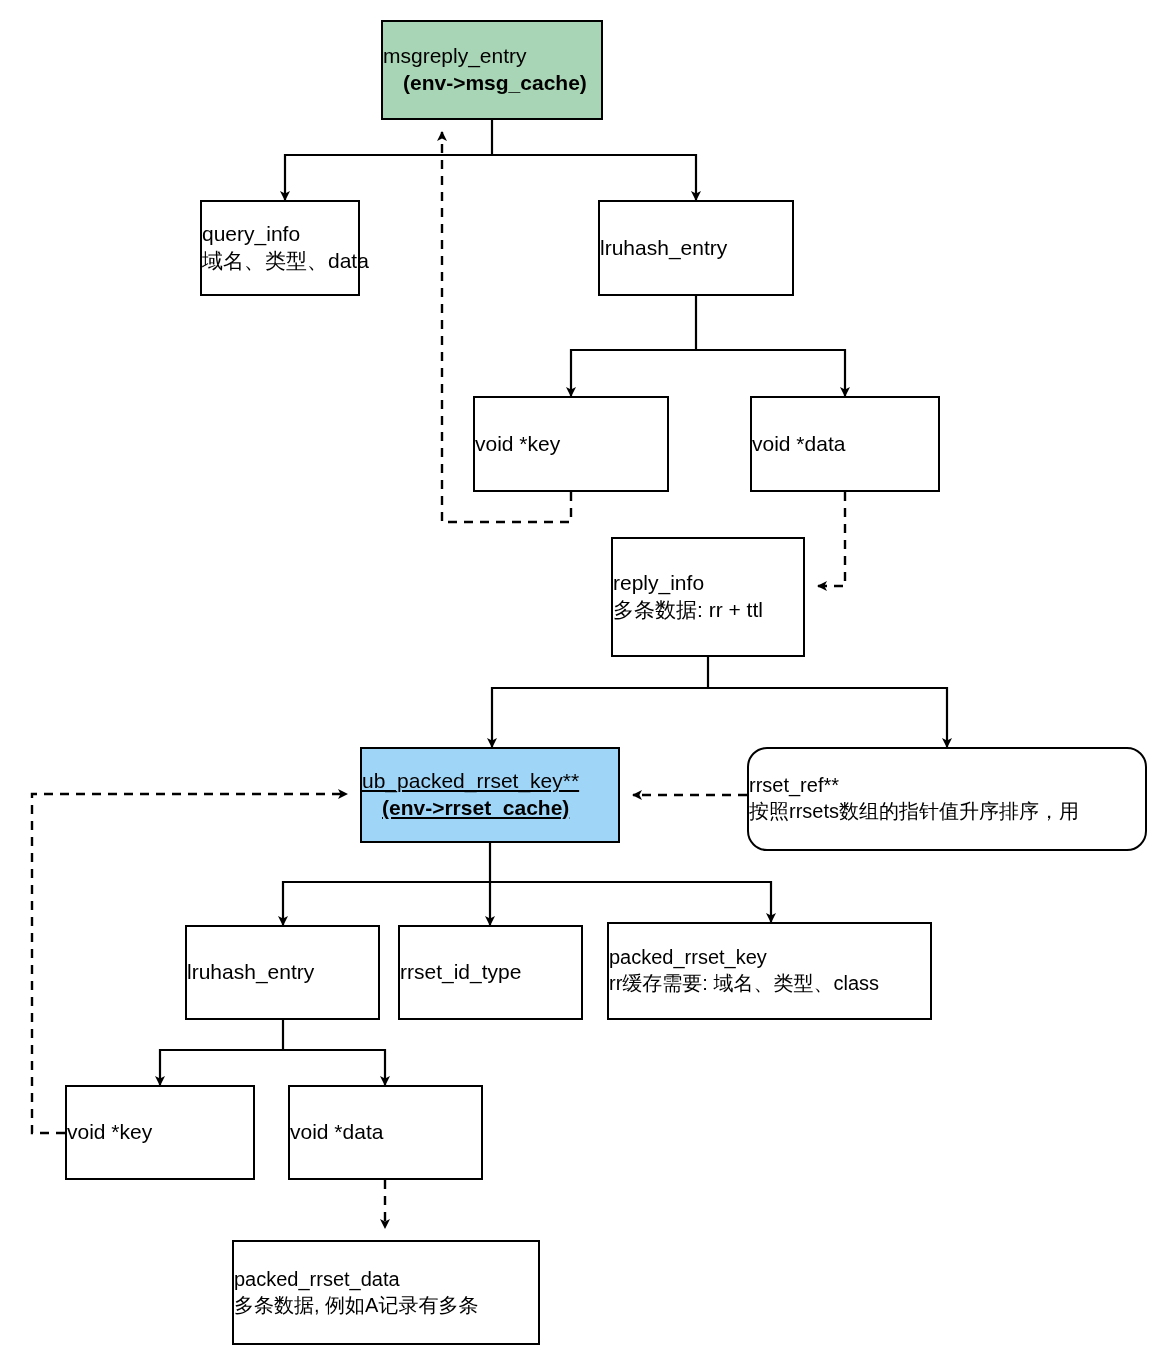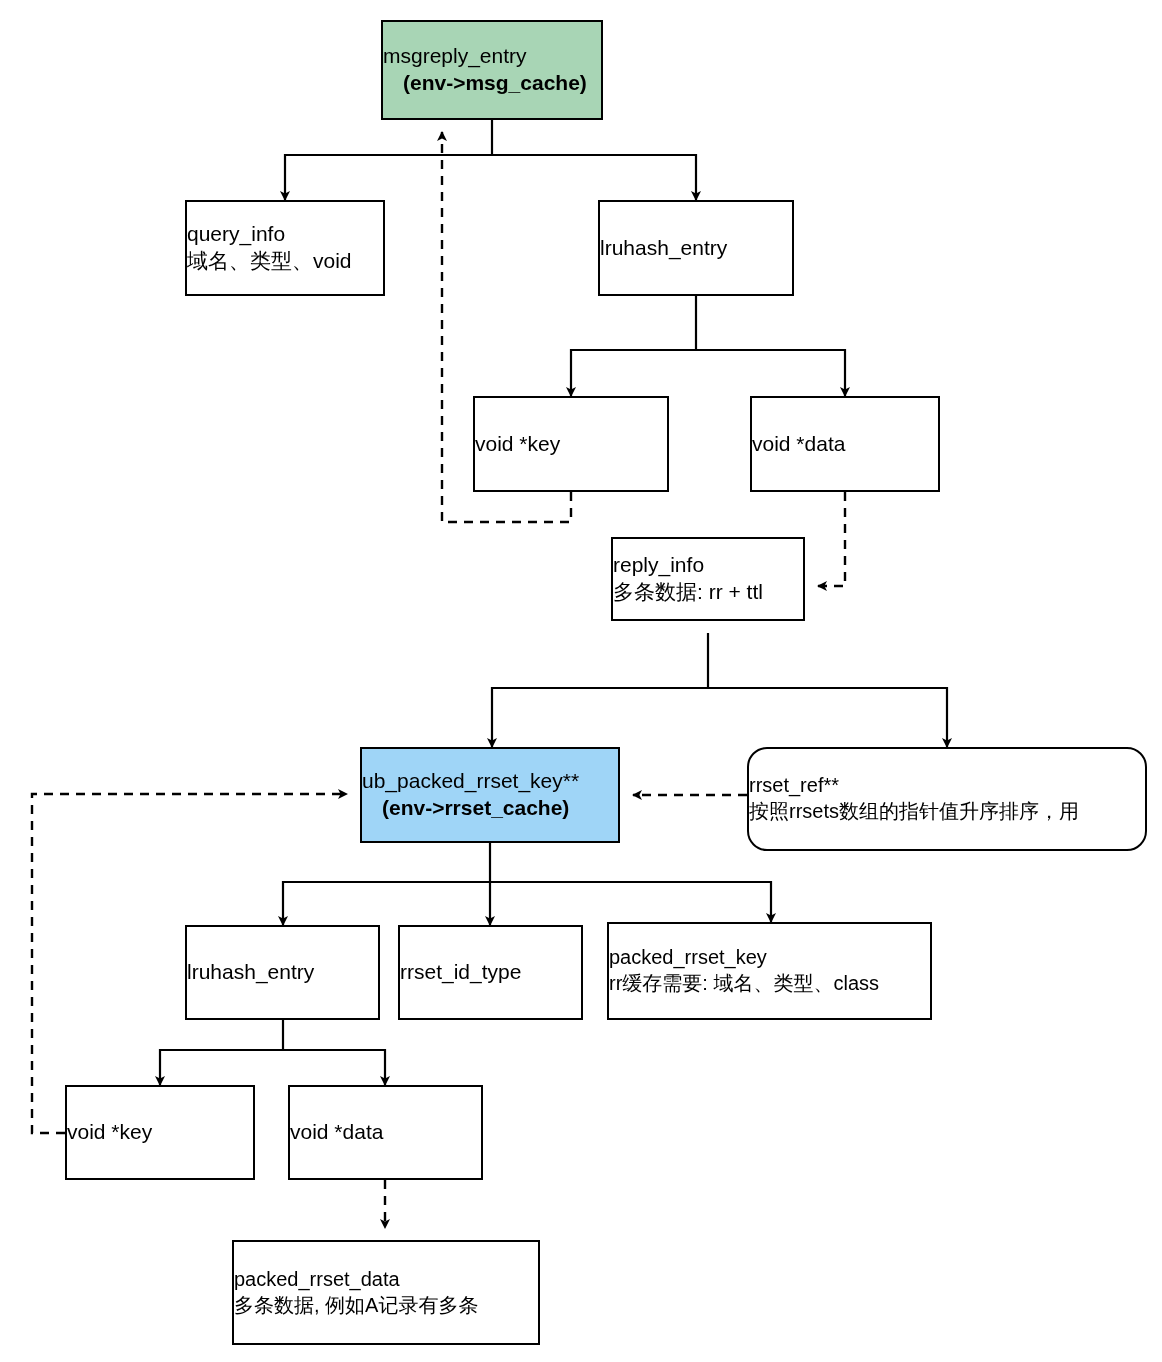--- a/index.html
+++ b/index.html
@@ -100,43 +100,43 @@
 
       <path d="M 385,1180 L 385,1228" marker-end="url(#arrow)"></path>
     </g>
   </svg>
 
   <div class="node green" style="left:381px; top:20px; width:222px; height:100px;">
     <span class="line">msgreply_entry</span>
     <span class="line bold">(env-&gt;msg_cache)</span>
   </div>
 
-  <div class="node" style="left:185px; top:200px; width:200px; height:96px;">
+  <div class="node" style="left:200px; top:200px; width:160px; height:96px;">
     <span class="line">query_info</span>
-    <span class="line">域名、类型、void</span>
+    <span class="line">域名、类型、data</span>
   </div>
 
   <div class="node" style="left:598px; top:200px; width:196px; height:96px;">
     <span class="line">lruhash_entry</span>
   </div>
 
   <div class="node" style="left:473px; top:396px; width:196px; height:96px;">
     <span class="line">void *key</span>
   </div>
 
   <div class="node" style="left:750px; top:396px; width:190px; height:96px;">
     <span class="line">void *data</span>
   </div>
 
-  <div class="node" style="left:611px; top:537px; width:194px; height:84px;">
+  <div class="node" style="left:611px; top:537px; width:194px; height:120px;">
     <span class="line">reply_info</span>
     <span class="line">多条数据: rr + ttl</span>
   </div>
 
-  <div class="node blue" style="left:360px; top:747px; width:260px; height:96px;">
+  <div class="node blue" style="left:360px; top:747px; width:260px; height:96px;text-decoration:underline;">
     <span class="line">ub_packed_rrset_key**</span>
     <span class="line bold">(env-&gt;rrset_cache)</span>
   </div>
 
   <div class="node small" style="left:747px; top:747px; width:400px; height:104px;border-radius:20px;">
     <span class="line">rrset_ref**</span>
     <span class="line">按照rrsets数组的指针值升序排序，用</span>
   </div>
 
   <div class="node" style="left:185px; top:925px; width:195px; height:95px;">

